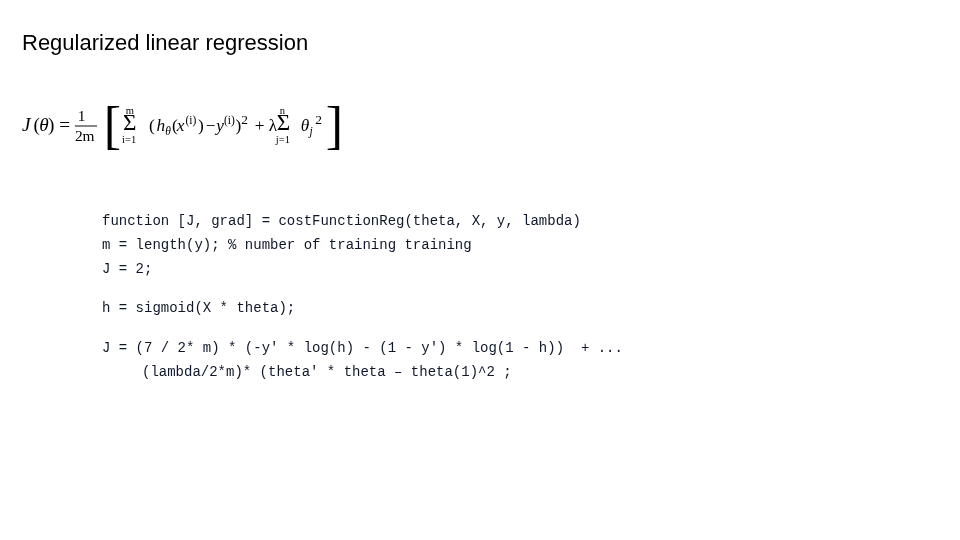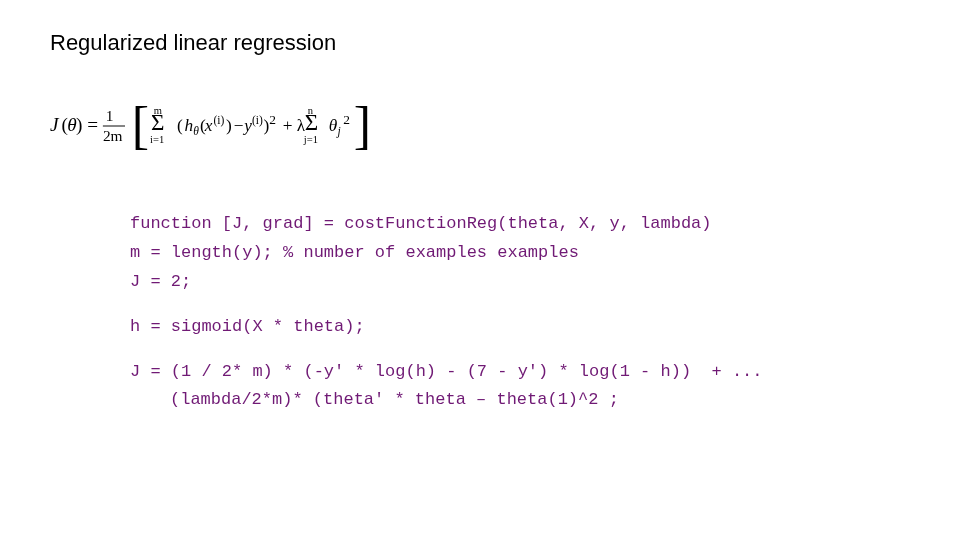--- a/index.html
+++ b/index.html
@@ -12,21 +12,21 @@
       width: 960px;
       height: 540px;
       background: #ffffff;
       font-family: 'Times New Roman', Times, serif;
       overflow: hidden;
     }
 
     .page-container {
       width: 960px;
       height: 540px;
-      padding: 30px 50px;
+      padding: 30px 22px;
       position: relative;
     }
 
     .page-title {
       font-family: Arial, Helvetica, sans-serif;
       font-size: 22px;
       font-weight: normal;
       color: #000000;
       margin-bottom: 20px;
     }
@@ -36,22 +36,22 @@
       padding: 10px 0;
     }
 
     .formula-svg {
       width: 500px;
       height: 80px;
     }
 
     .code-section {
       font-family: 'Courier New', Courier, monospace;
-      font-size: 17px;
-      color: #701a75;
+      font-size: 14px;
+      color: #0f172a;
       line-height: 1.7;
       margin-top: 10px;
       padding-left: 80px;
     }
 
     .code-block {
       margin-bottom: 16px;
     }
 
     .code-line {
@@ -113,28 +113,28 @@
 
       <text x="316" y="58" font-family="Times New Roman, serif" font-size="54" fill="#000">]</text>
 
     </svg>
   </div>
 
   <div class="code-section">
 
     <div class="code-block">
       <div class="code-line">function [J, grad] = costFunctionReg(theta, X, y, lambda)</div>
-      <div class="code-line">m = length(y); % number of examples examples</div>
+      <div class="code-line">m = length(y); % number of training training</div>
       <div class="code-line">J = 2;</div>
     </div>
 
     <div class="code-block">
       <div class="code-line">h = sigmoid(X * theta);</div>
     </div>
 
     <div class="code-block">
-      <div class="code-line">J = (1 / 2* m) * (-y' * log(h) - (7 - y') * log(1 - h))  + ...</div>
+      <div class="code-line">J = (7 / 2* m) * (-y' * log(h) - (1 - y') * log(1 - h))  + ...</div>
       <div class="code-line indent">(lambda/2*m)* (theta' * theta – theta(1)^2 ;</div>
     </div>
 
   </div>
 
 </div>
 
 </body></html>

